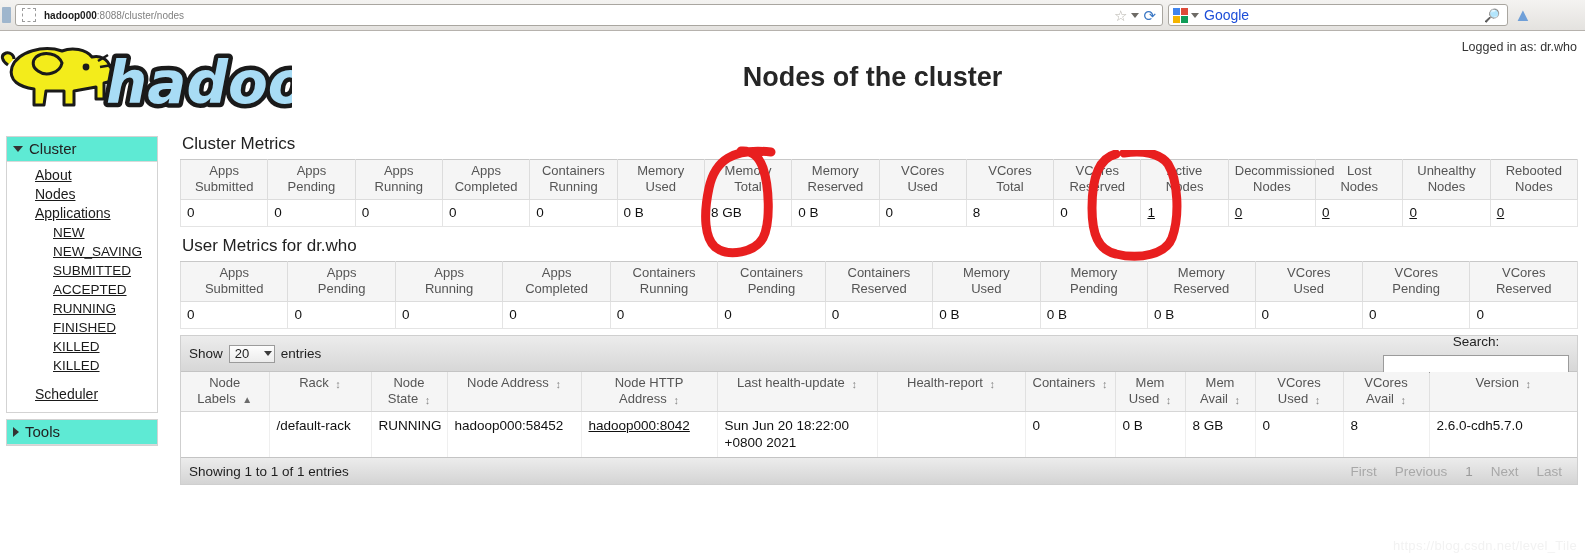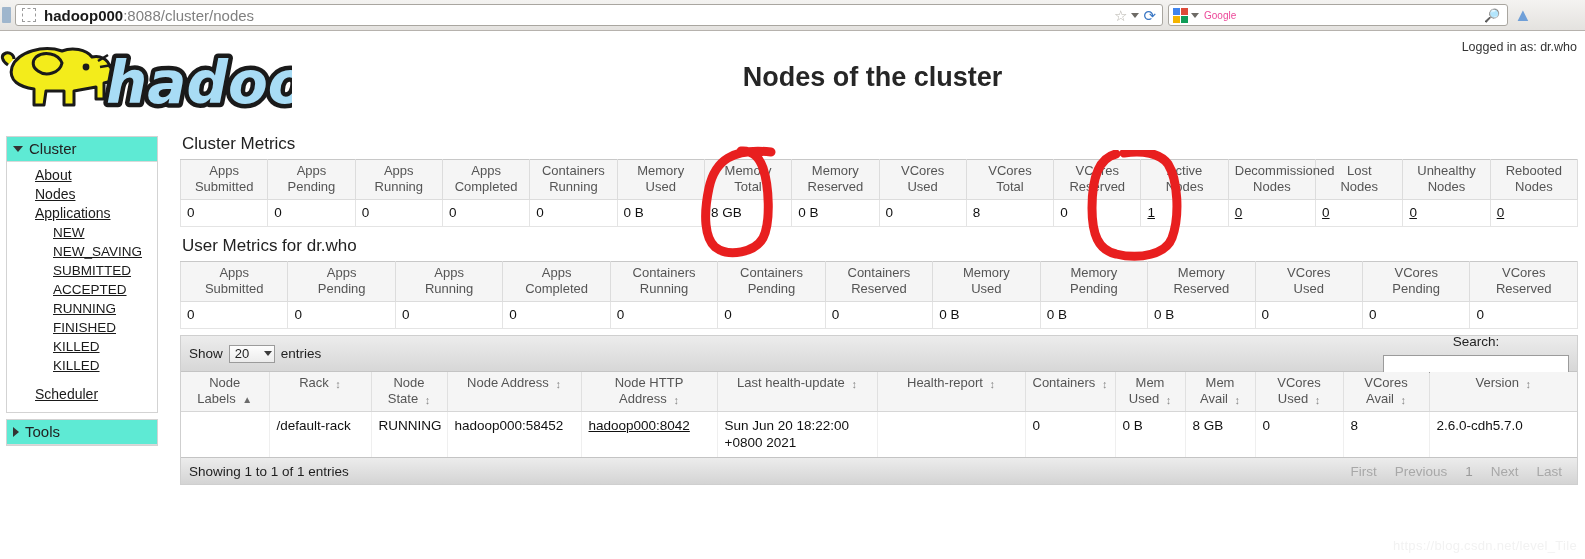--- a/index.html
+++ b/index.html
@@ -47,21 +47,21 @@
     margin-right: 5px;
   }
   .url-favicon {
     width: 14px; height: 14px;
     margin: 0 8px 0 6px;
     border: 1px dashed #9b9b9b;
     box-sizing: border-box;
     flex: 0 0 auto;
   }
   .url-text {
-    font-size: 15px;
+    font-size: 10px;
     color: #808080;
     white-space: nowrap;
     overflow: hidden;
     flex: 1 1 auto;
   }
   .url-text b { color: #1a1a1a; font-weight: 700; }
   .url-icons {
     display: flex;
     align-items: center;
     gap: 4px;
@@ -94,21 +94,21 @@
     flex: 0 0 auto;
   }
   .g-logo i {
     position: absolute; display: block;
   }
   .g-q1 { left:0; top:0; width:7px; height:7px; background:#4084ed; }
   .g-q2 { left:8px; top:0; width:7px; height:7px; background:#dd4b39; }
   .g-q3 { left:0; top:8px; width:7px; height:7px; background:#f4b400; }
   .g-q4 { left:8px; top:8px; width:7px; height:7px; background:#0f9d58; }
   .search-ph {
-    font-size: 10px; color: #ec4899;
+    font-size: 14px; color: #1d4ed8;
     flex: 1 1 auto; padding-left: 5px;
   }
   .binoc-icon { font-size: 13px; color: #444; padding-right: 6px; }
   .home-icon { font-size: 18px; color: #6f9fd8; }
 
   
   .logged-in {
     position: absolute;
     top: 40px; right: 8px;
     font-size: 12.5px;

